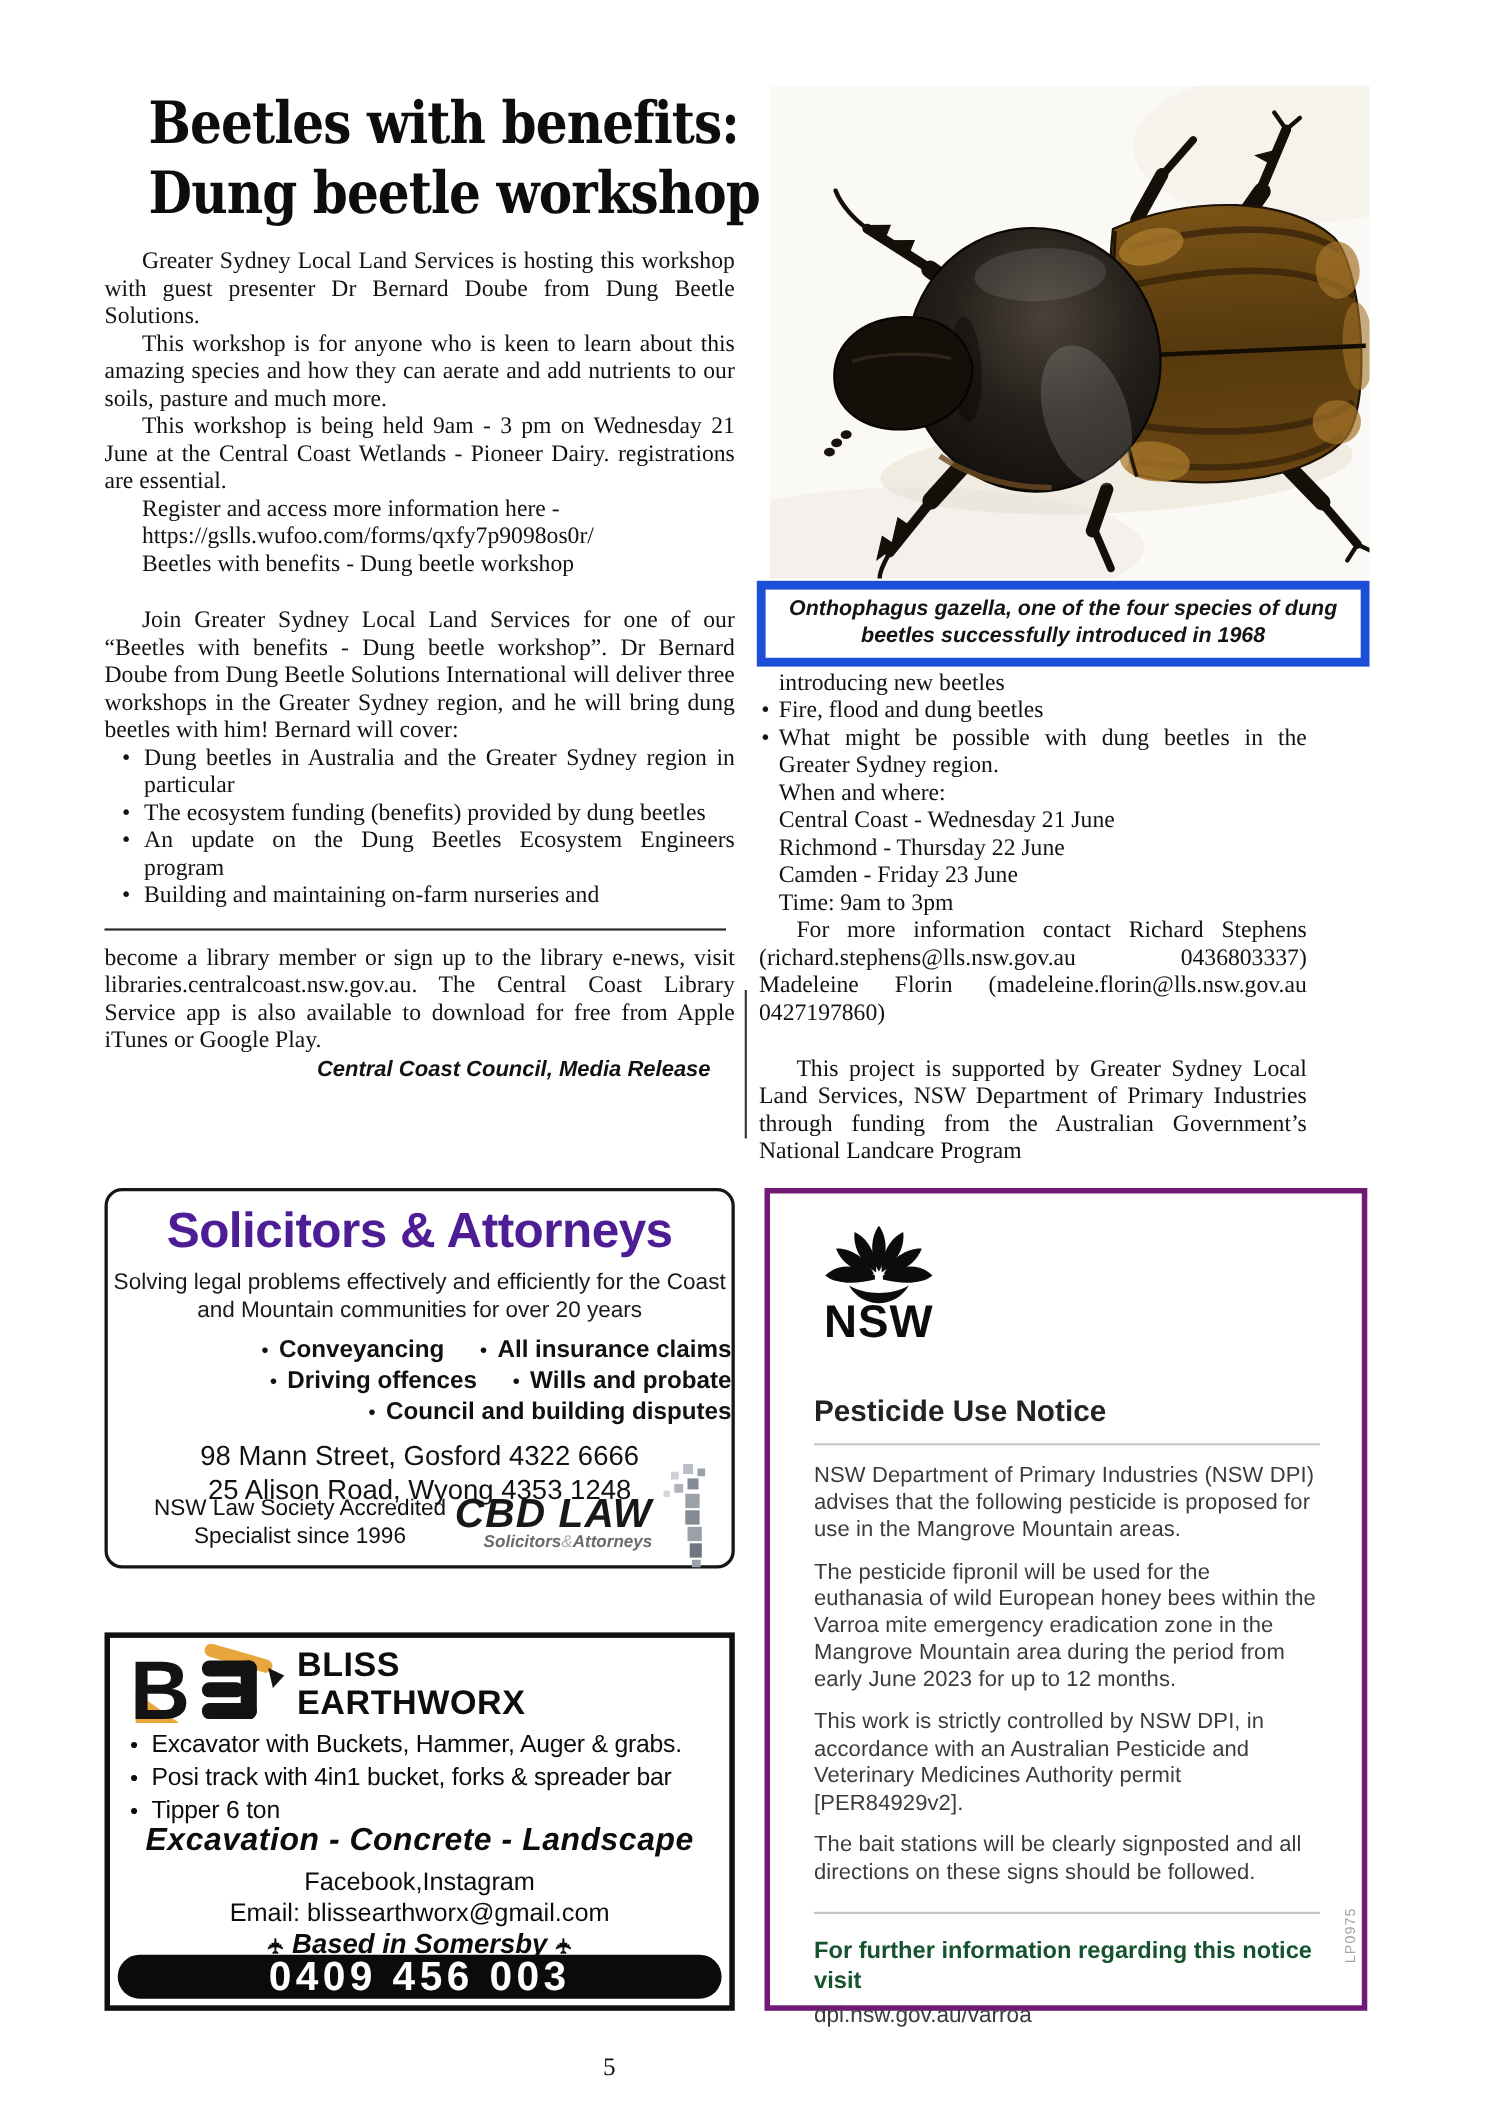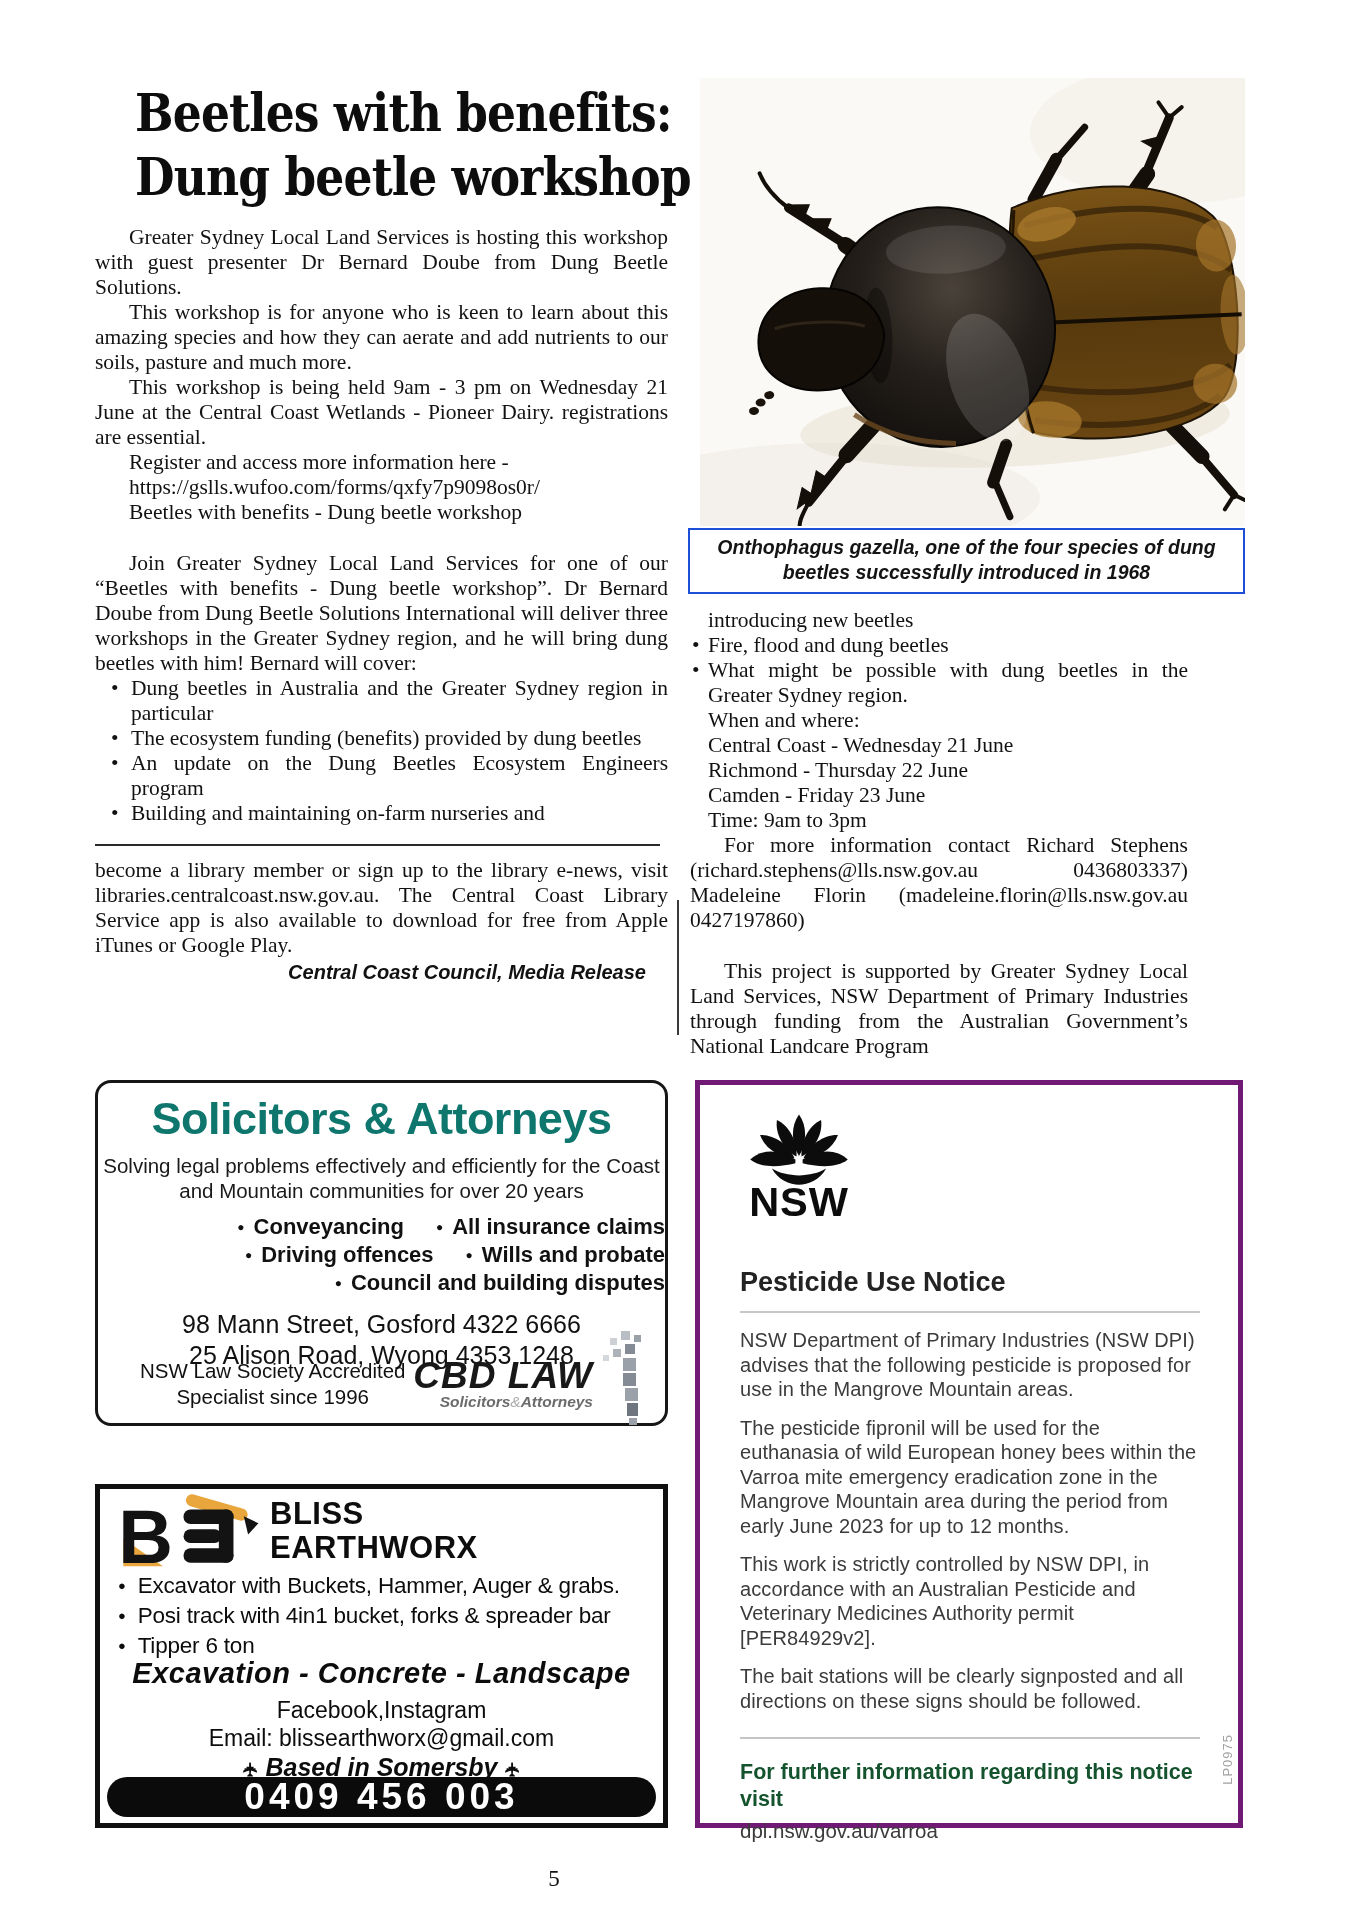--- a/index.html
+++ b/index.html
@@ -32,28 +32,28 @@
             font-family:"Liberation Sans",sans-serif; font-style:italic; font-weight:700; font-size:20px; }
 
   .cont, .ww { padding-left:18px; text-align:left; }
   .support { margin-top:26px; }
 
   .vline { position:absolute; left:677px; top:900px; height:135px; width:0; border-left:2px solid #3a3a3a; }
 
   
   .photo { position:absolute; left:700px; top:78px; width:545px; height:448px; }
   .caption-box { position:absolute; left:688px; top:528px; width:557px; box-sizing:border-box;
-                 border:2px solid #1d4ed8; padding:5px 14px 7px; text-align:center;
+                 border:8px solid #1d4ed8; padding:5px 14px 7px; text-align:center;
                  font-family:"Liberation Sans",sans-serif; font-style:italic; font-weight:700;
                  font-size:19.5px; line-height:25px; color:#141414; }
 
   
   .sol { position:absolute; left:95px; top:1080px; width:573px; height:346px; box-sizing:border-box;
          border:3px solid #161616; border-radius:16px; font-family:"Liberation Sans",sans-serif; color:#111; }
-  .sol-title { text-align:center; font-size:45px; font-weight:700; letter-spacing:-0.5px; margin-top:10px; color:#0f766e; }
+  .sol-title { text-align:center; font-size:45px; font-weight:700; letter-spacing:-0.5px; margin-top:10px; color:#4c1d95; }
   .sol-sub { text-align:center; font-size:20.5px; line-height:25px; margin-top:8px; color:#1a1a1a; }
   .sol-bullets { margin-top:10px; display:flex; flex-direction:column; align-items:flex-end;
                  font-weight:700; font-size:22px; line-height:27px; }
   .sol-row { display:flex; gap:32px; }
   .sb::before { content:"●"; font-size:12px; vertical-align:3px; margin-right:9px; }
   .sol-addr { text-align:center; font-weight:400; font-size:25px; line-height:31px; margin-top:12px; }
   .sol-bottom { position:absolute; left:42px; right:16px; bottom:12px;
                 display:flex; align-items:center; justify-content:space-between; }
   .sol-acc { font-size:20.5px; line-height:26px; text-align:center; }
   .cbd { position:relative; text-align:right; padding-right:56px;font-style:italic; }

